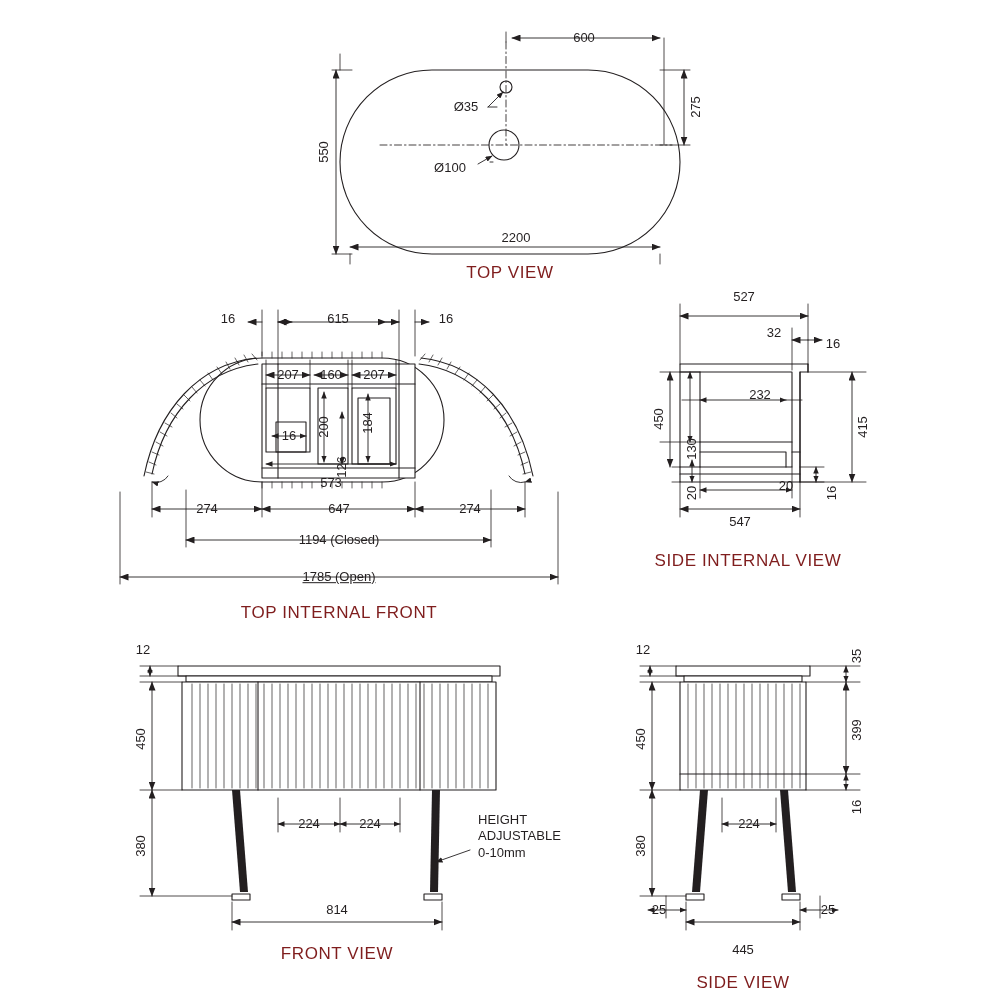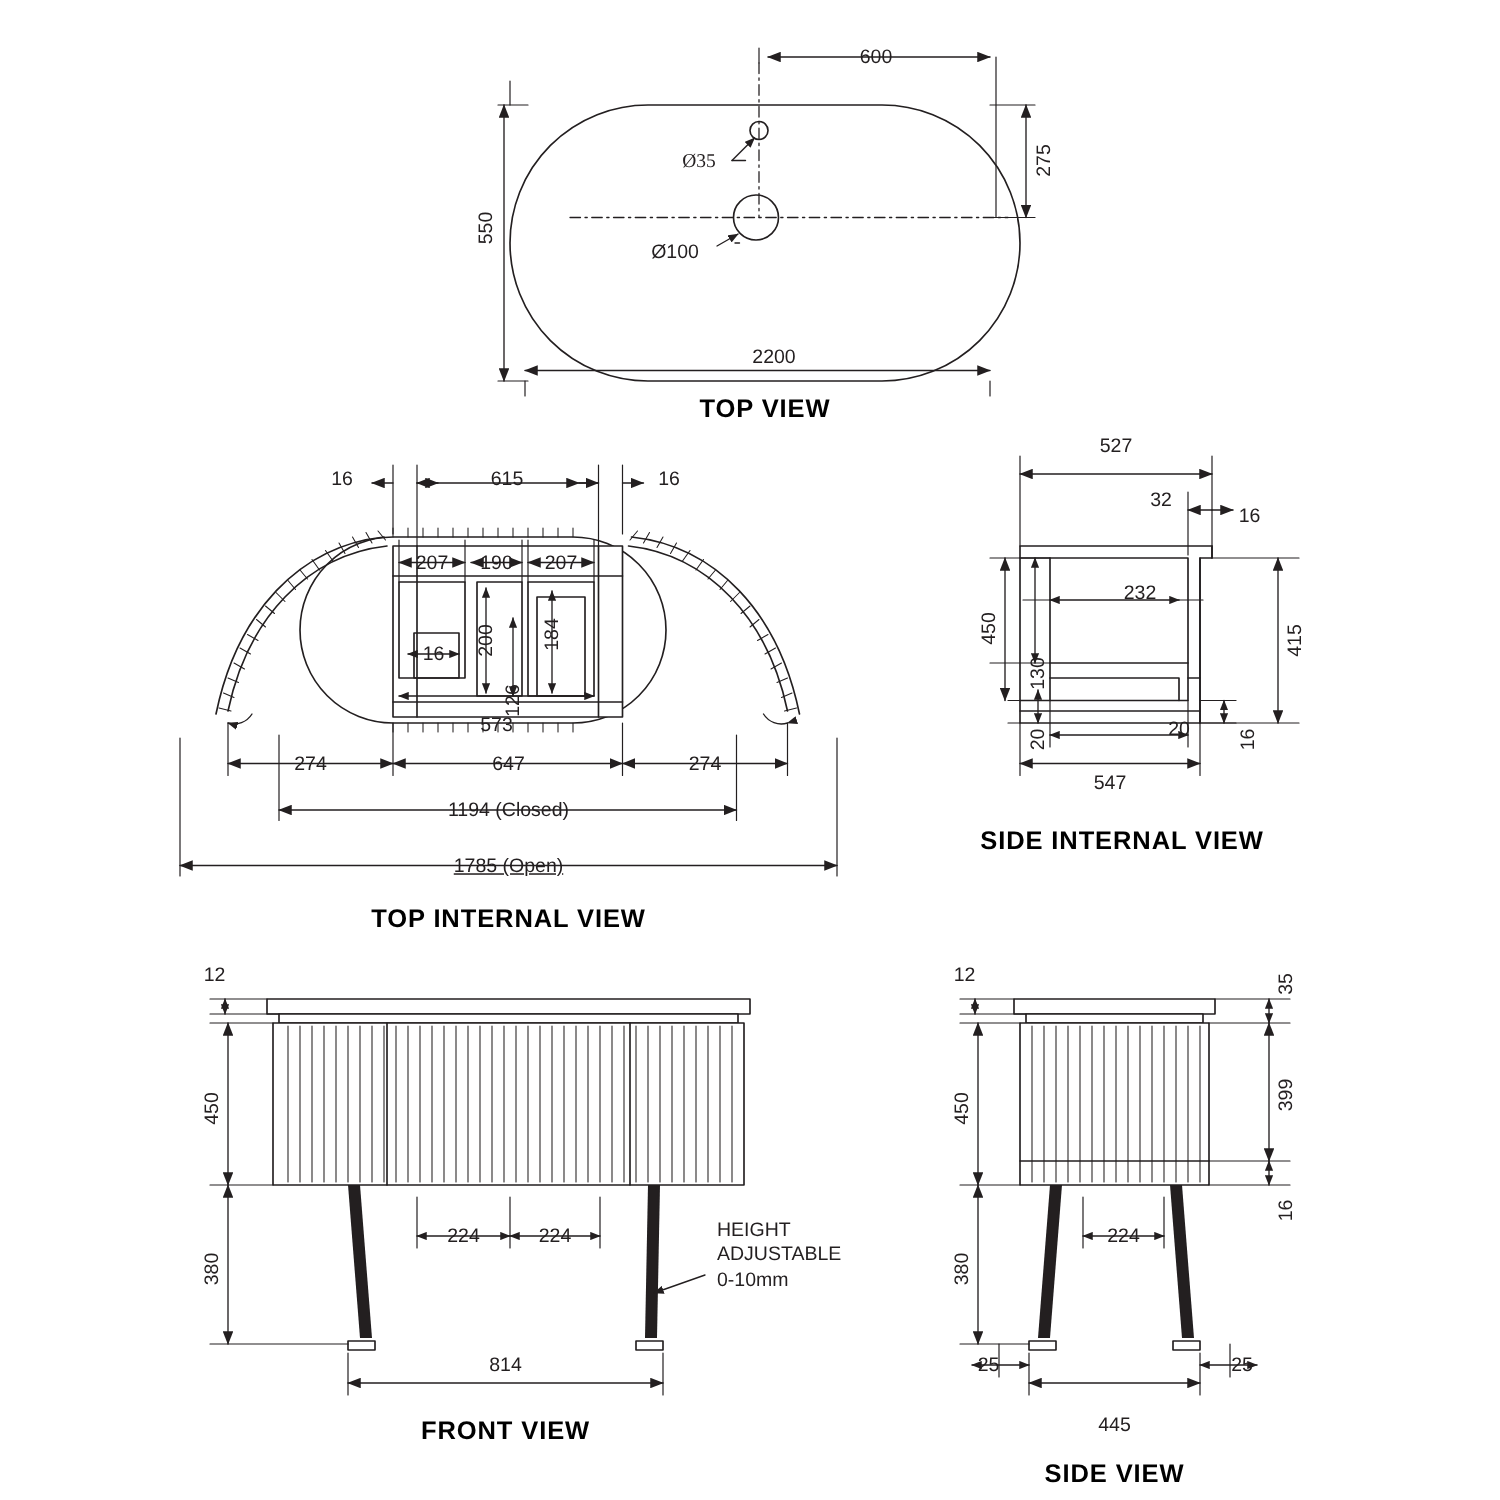--- a/index.html
+++ b/index.html
@@ -35,23 +35,22 @@
     white-space: pre;
     font-family: "Liberation Sans", sans-serif;
   }
   .lbl.c { transform: translate(-50%, -50%); }
   .lbl.rot { transform: translate(-50%, -50%) rotate(-90deg); }
   .title {
     position: absolute;
     font-size: 17px;
     letter-spacing: 0.6px;
     transform: translate(-50%, -50%);
-    color: #000000;
+    color: #7f1d1d;
     white-space: pre;
-    font-weight: bold;
   }
   .note {
     position: absolute;
     font-size: 13px;
     line-height: 1.25;
     color: #231f20;
     white-space: pre;
   }
 </style>
 </head>
@@ -437,41 +436,41 @@
         <path d="M 800 898 L 838 898" marker-start="url(#arRS)" marker-end="url(#arS)"></path>
         <path d="M 722 812 L 776 812" marker-start="url(#arRS)" marker-end="url(#arS)"></path>
       </g>
     </g>
   </svg>
 
   <div class="lbl c" style="left:584px; top:26px;">600</div>
   <div class="lbl rot" style="left:696px; top:95px;">275</div>
   <div class="lbl rot" style="left:324px; top:140px;">550</div>
   <div class="lbl c" style="left:516px; top:226px;">2200</div>
-  <div class="lbl c" style="left:466px; top:95px;font-family:Liberation Serif, serif;">Ø35</div>
+  <div class="lbl c" style="left:466px; top:95px;">Ø35</div>
   <div class="lbl c" style="left:450px; top:156px;">Ø100</div>
   <div class="title" style="left:510px; top:261px;">TOP VIEW</div>
 
   <div class="lbl c" style="left:228px; top:307px;">16</div>
   <div class="lbl c" style="left:338px; top:307px;">615</div>
   <div class="lbl c" style="left:446px; top:307px;">16</div>
   <div class="lbl c" style="left:288px; top:363px;">207</div>
-  <div class="lbl c" style="left:331px; top:363px;">190</div>
+  <div class="lbl c" style="left:331px; top:363px;">160</div>
   <div class="lbl c" style="left:374px; top:363px;">207</div>
   <div class="lbl c" style="left:289px; top:424px;">16</div>
   <div class="lbl rot" style="left:324px; top:415px;">200</div>
   <div class="lbl rot" style="left:368px; top:411px;">184</div>
   <div class="lbl rot" style="left:342px; top:455px;">126</div>
   <div class="lbl c" style="left:331px; top:459px;margin-top:12px;">573</div>
   <div class="lbl c" style="left:207px; top:497px;">274</div>
   <div class="lbl c" style="left:339px; top:497px;">647</div>
   <div class="lbl c" style="left:470px; top:497px;">274</div>
   <div class="lbl c" style="left:339px; top:528px;">1194 (Closed)</div>
   <div class="lbl c" style="left:339px; top:565px;text-decoration:underline;">1785 (Open)</div>
-  <div class="title" style="left:339px; top:601px;">TOP INTERNAL VIEW</div>
+  <div class="title" style="left:339px; top:601px;">TOP INTERNAL FRONT</div>
 
   <div class="lbl c" style="left:744px; top:285px;">527</div>
   <div class="lbl c" style="left:774px; top:321px;">32</div>
   <div class="lbl c" style="left:833px; top:332px;">16</div>
   <div class="lbl rot" style="left:659px; top:407px;">450</div>
   <div class="lbl rot" style="left:863px; top:415px;">415</div>
   <div class="lbl c" style="left:760px; top:383px;">232</div>
   <div class="lbl rot" style="left:692px; top:437px;">130</div>
   <div class="lbl rot" style="left:692px; top:481px;">20</div>
   <div class="lbl c" style="left:786px; top:474px;">20</div>

